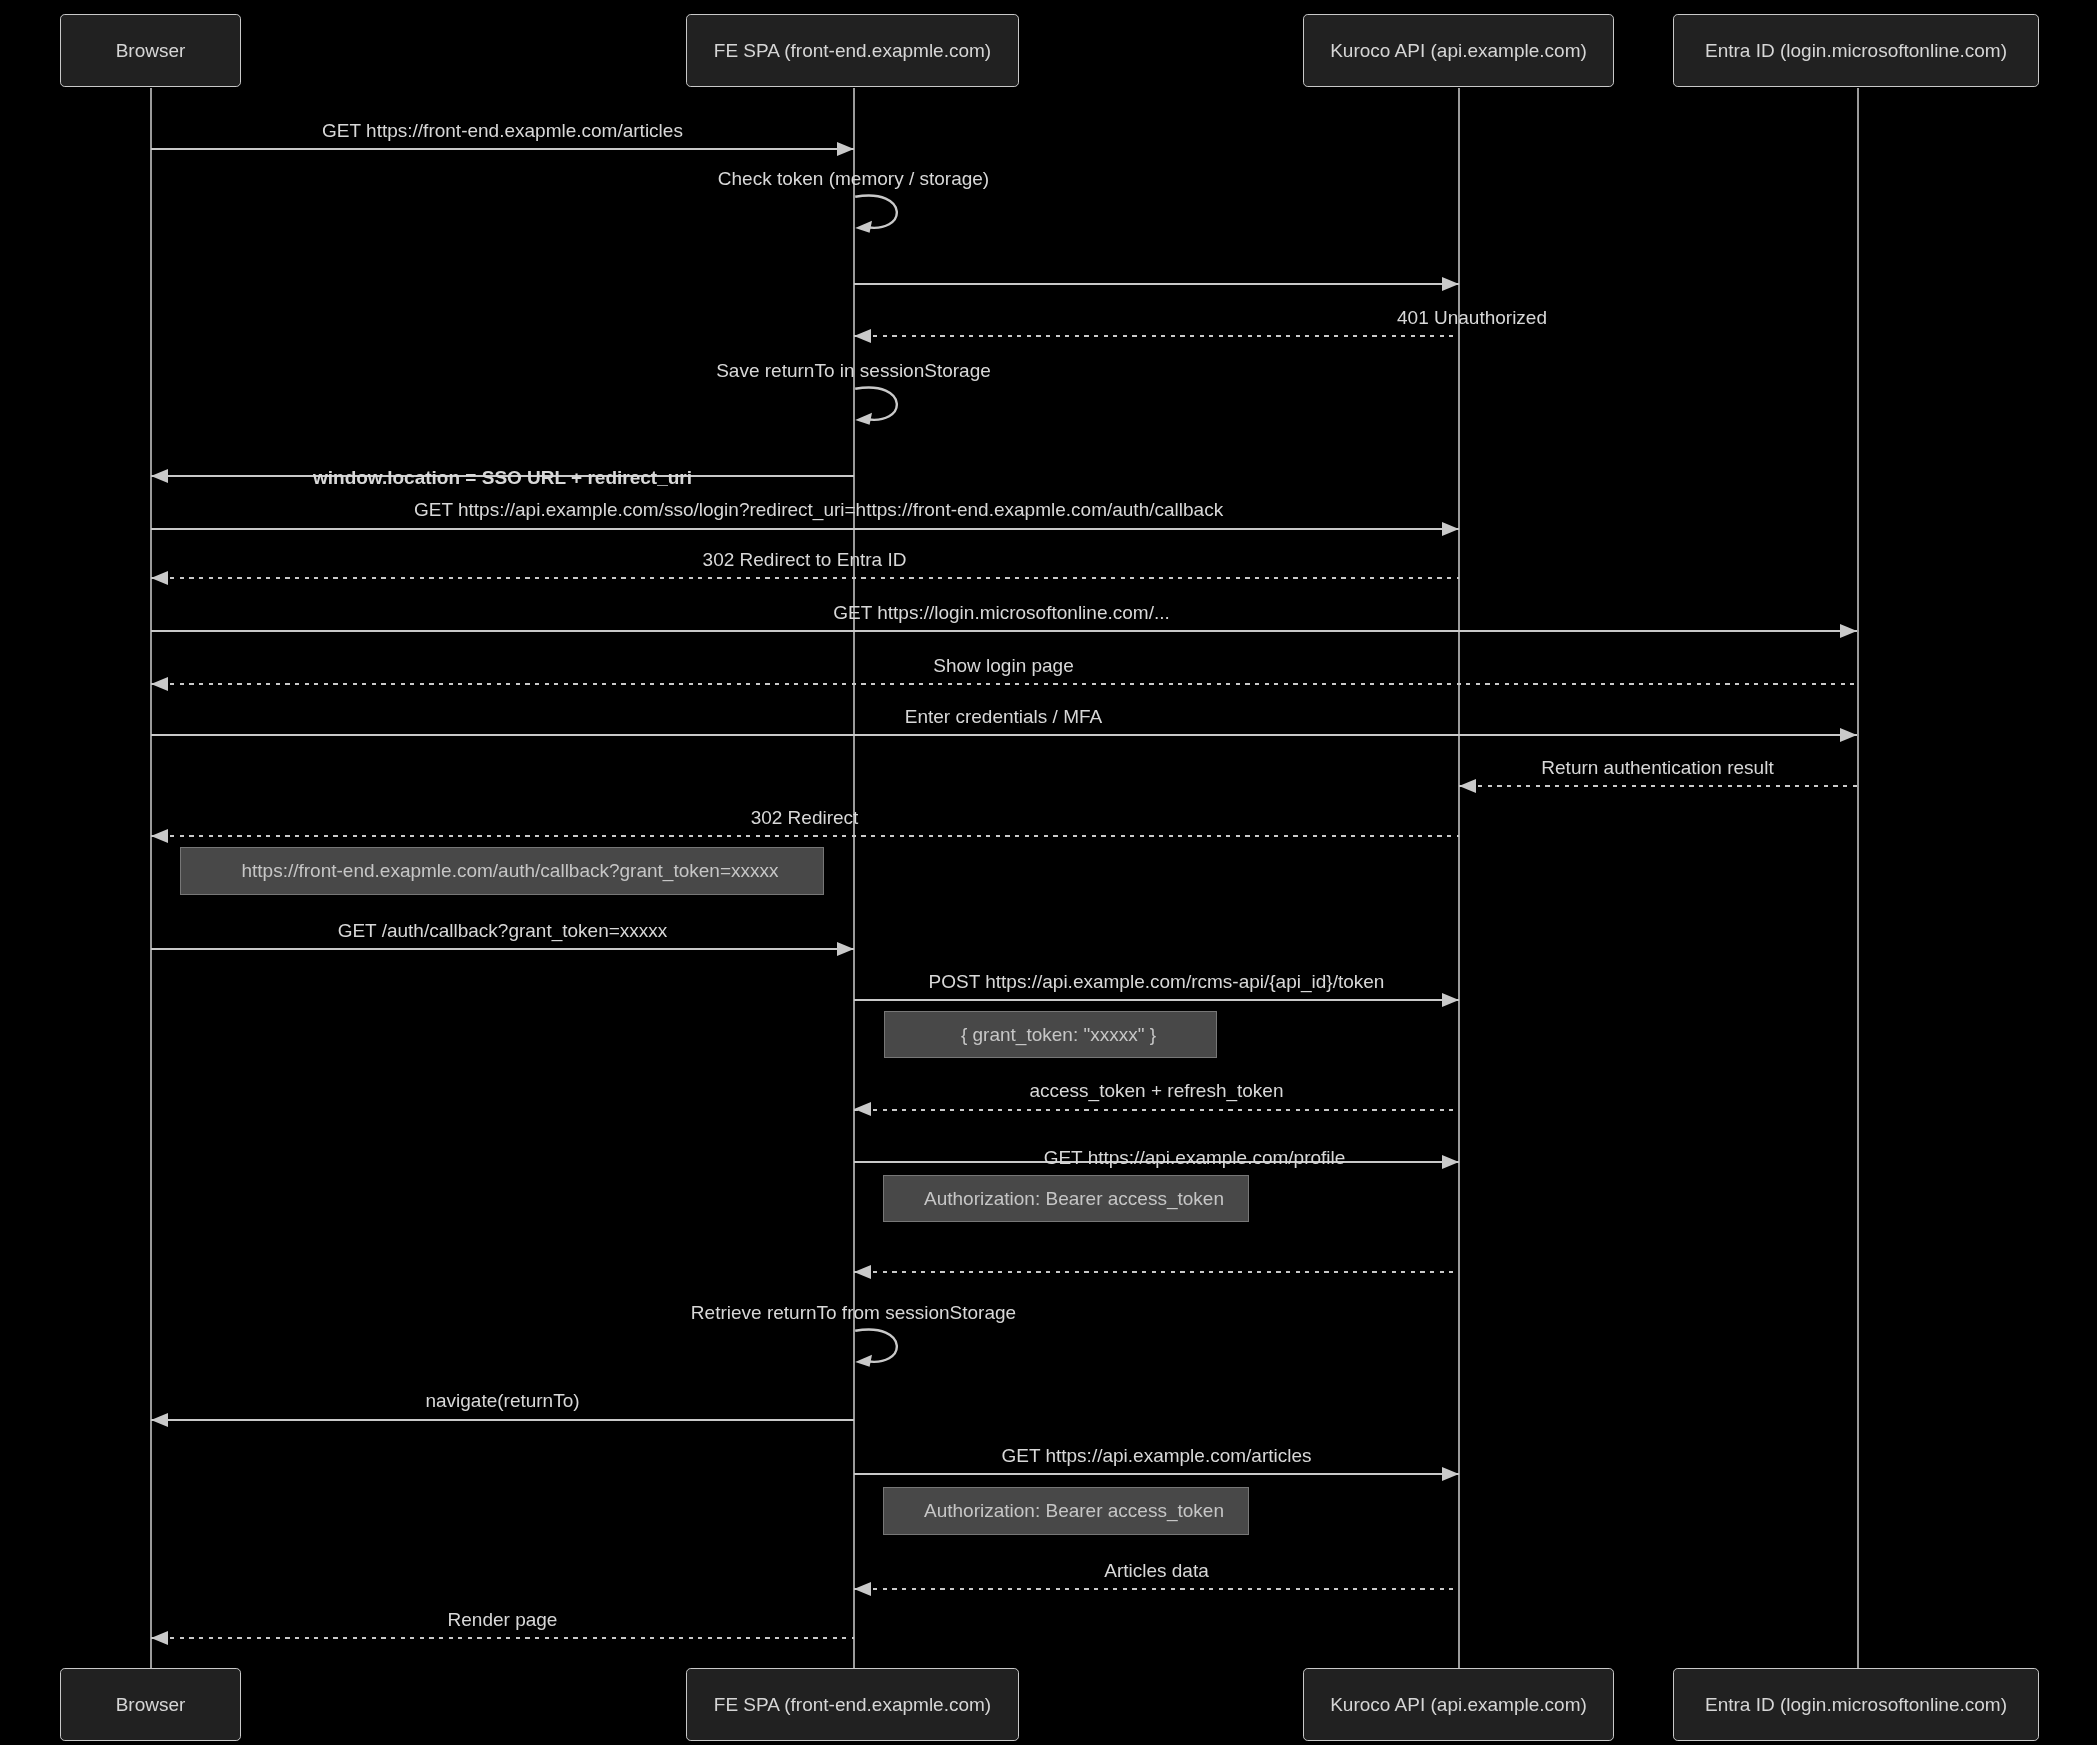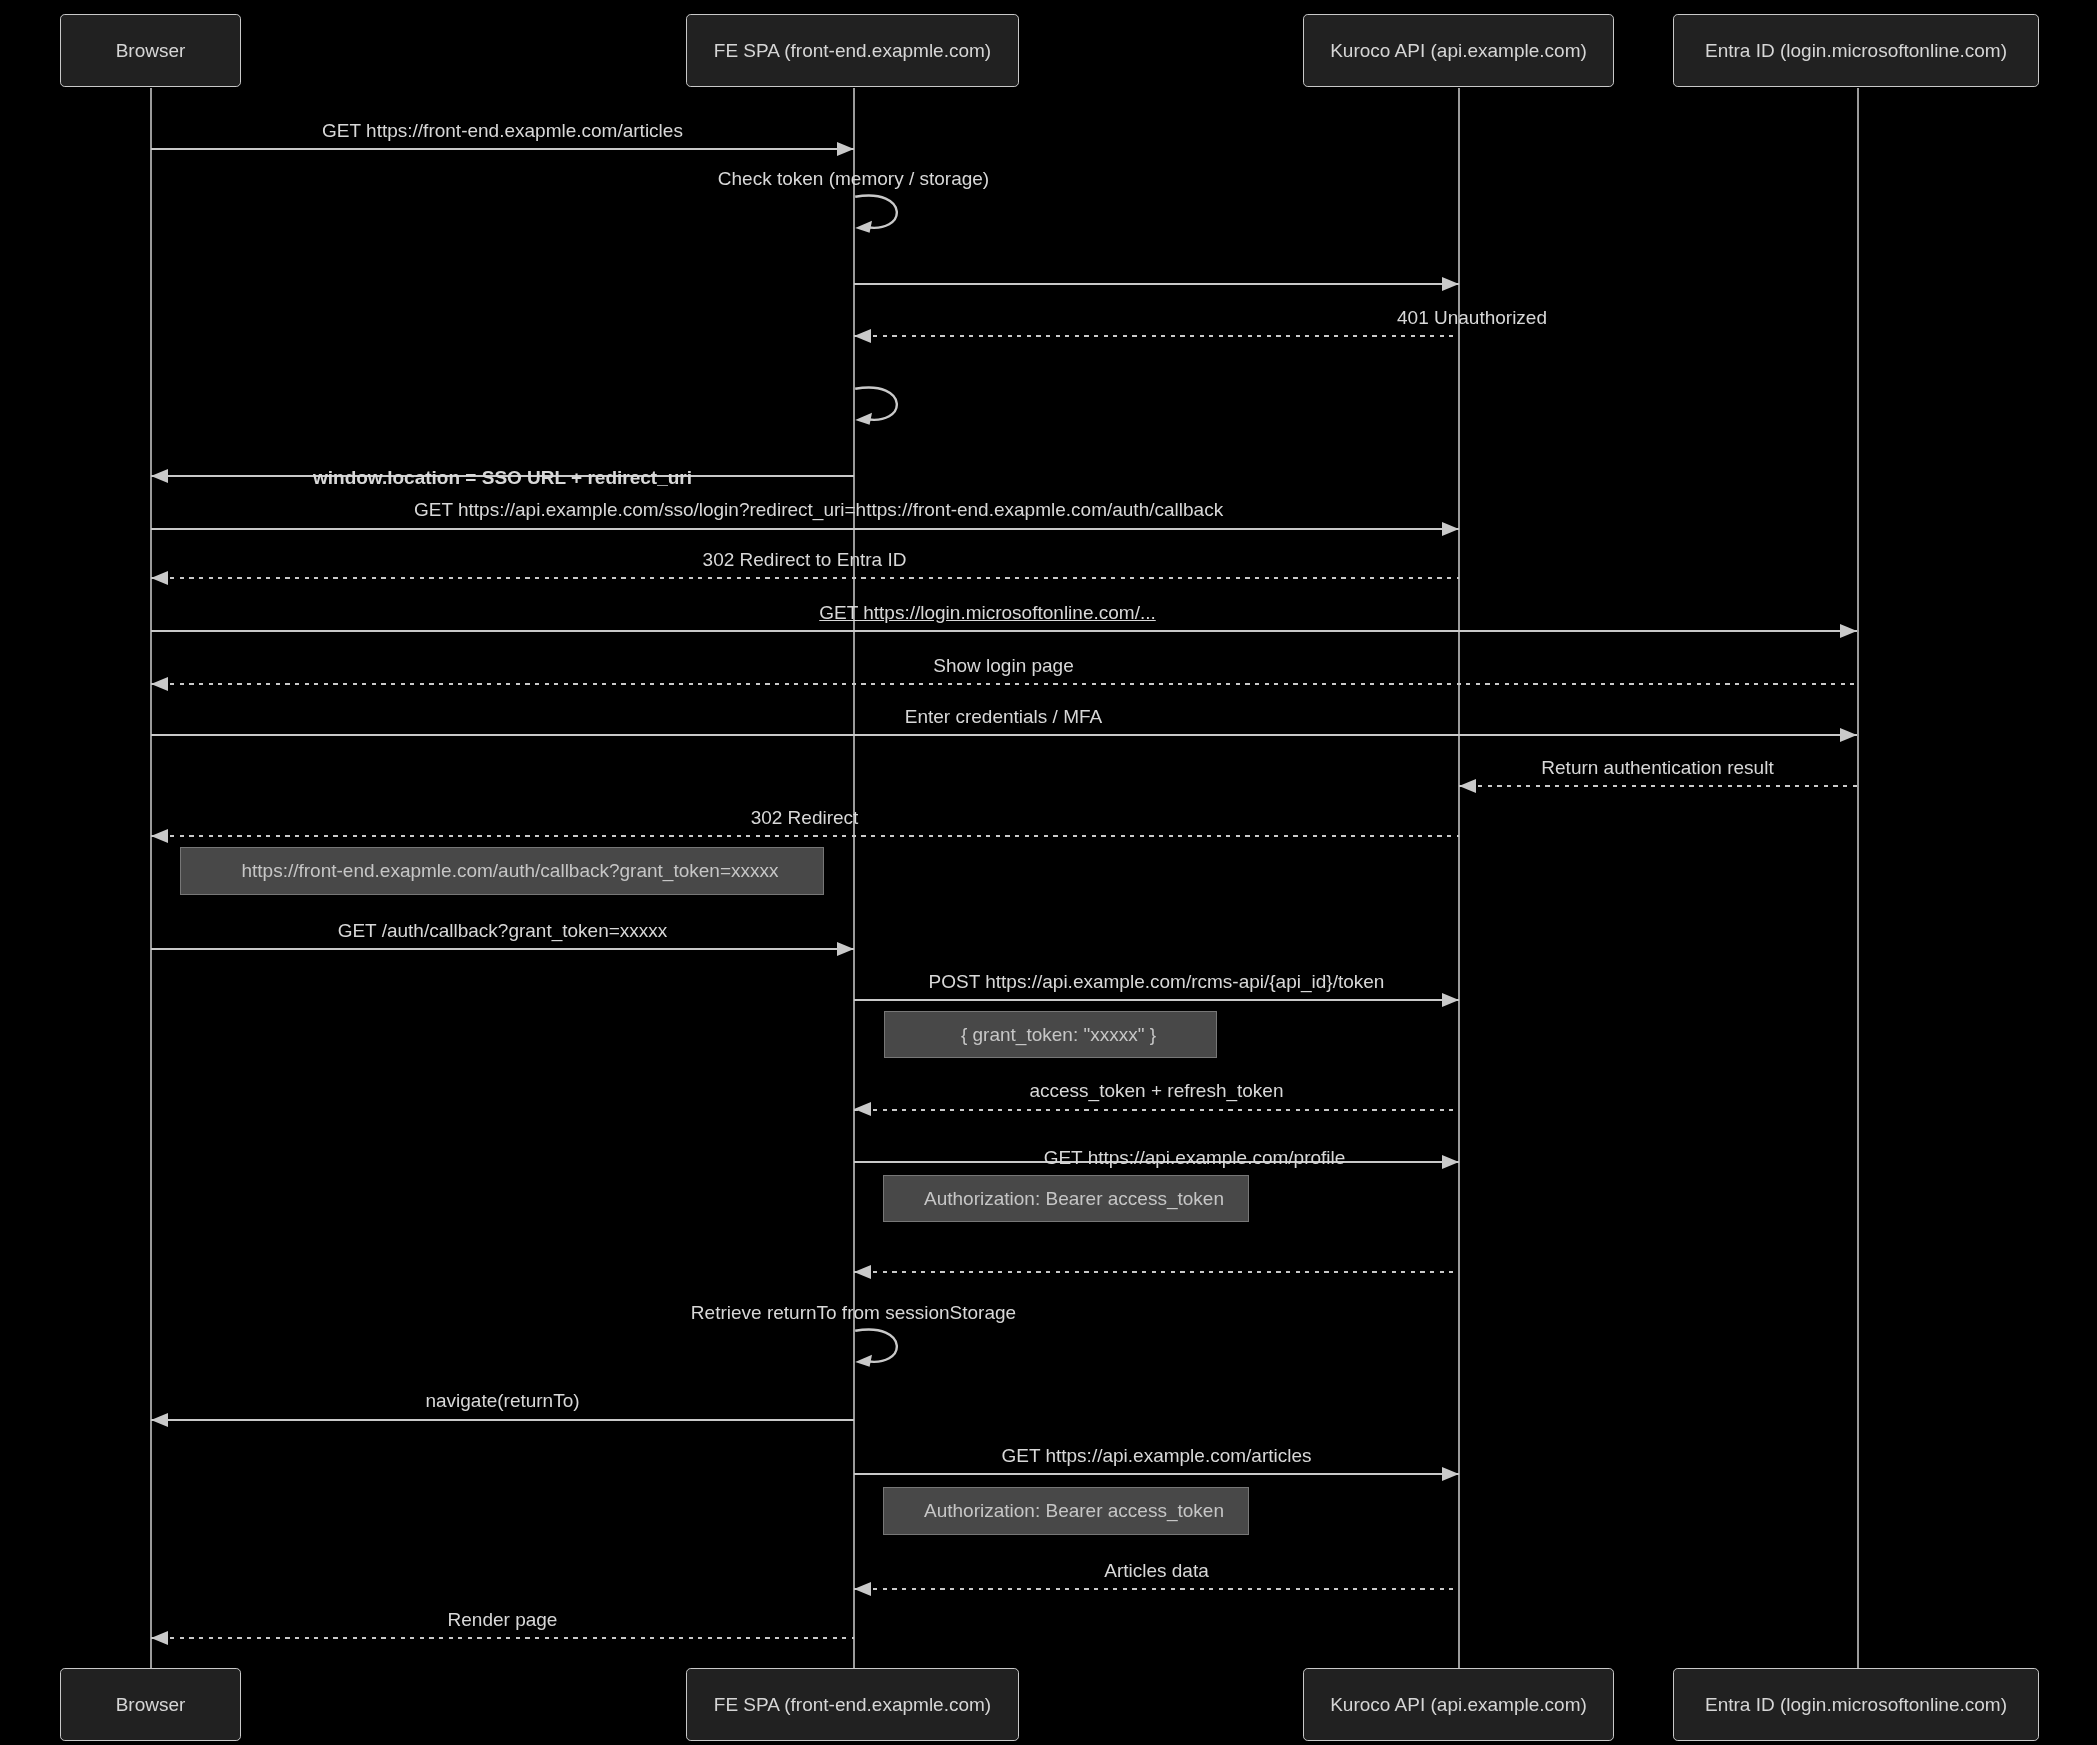--- a/index.html
+++ b/index.html
@@ -98,36 +98,37 @@
     <div class="msg-label" style="left: 463px; top: 166px;">Check token (memory / storage)</div>
     <div class="self-loop" style="left: 854px; top: 193px; width: 66px; height: 46px;"><svg width="66" height="46" viewBox="0 0 110 76">
         <path d="M 2 6 C 92 -10, 92 70, 16 56" fill="none" stroke="var(--line)" stroke-width="4"></path>
         <polygon points="2,58 30,46 26,66" fill="var(--line)"></polygon>
       </svg></div>
     <div class="msg-line solid" style="left: 854px; top: 283px; width: 605px;"></div>
     <div class="arrowhead right" style="left: 1442px; top: 277px;"></div>
     <div class="msg-line dashed" style="left: 854px; top: 335px; width: 605px;"></div>
     <div class="arrowhead left" style="left: 854px; top: 329px;"></div>
     <div class="msg-label" style="left: 766px; top: 305px; text-align: right;">401 Unauthorized</div>
+    <div class="msg-label" style="left: 463px; top: 358px;">Save returnTo in sessionStorage</div>
     <div class="self-loop" style="left: 854px; top: 385px; width: 66px; height: 46px;"><svg width="66" height="46" viewBox="0 0 110 76">
         <path d="M 2 6 C 92 -10, 92 70, 16 56" fill="none" stroke="var(--line)" stroke-width="4"></path>
         <polygon points="2,58 30,46 26,66" fill="var(--line)"></polygon>
       </svg></div>
     <div class="msg-line solid" style="left: 151px; top: 475px; width: 703px;"></div>
     <div class="arrowhead left" style="left: 151px; top: 469px;"></div>
     <div class="msg-label" style="left: 112px; top: 465px; font-weight: bold;">window.location = SSO URL + redirect_uri</div>
     <div class="msg-line solid" style="left: 151px; top: 528px; width: 1308px;"></div>
     <div class="arrowhead right" style="left: 1442px; top: 522px;"></div>
     <div class="msg-label" style="left: 414px; top: 497px;">GET https://api.example.com/sso/login?redirect_uri=https://front-end.exapmle.com/auth/callback</div>
     <div class="msg-line dashed" style="left: 151px; top: 577px; width: 1308px;"></div>
     <div class="arrowhead left" style="left: 151px; top: 571px;"></div>
     <div class="msg-label" style="left: 414px; top: 547px;">302 Redirect to Entra ID</div>
     <div class="msg-line solid" style="left: 151px; top: 630px; width: 1706px;"></div>
     <div class="arrowhead right" style="left: 1840px; top: 624px;"></div>
-    <div class="msg-label" style="left: 597px; top: 600px; text-decoration: underline;">GET https://login.microsoftonline.com/...</div>
+    <div class="msg-label" style="left: 611px; top: 600px;">GET https://login.microsoftonline.com/...</div>
     <div class="msg-line dashed" style="left: 151px; top: 683px; width: 1706px;"></div>
     <div class="arrowhead left" style="left: 151px; top: 677px;"></div>
     <div class="msg-label" style="left: 613px; top: 653px;">Show login page</div>
     <div class="msg-line solid" style="left: 151px; top: 734px; width: 1706px;"></div>
     <div class="arrowhead right" style="left: 1840px; top: 728px;"></div>
     <div class="msg-label" style="left: 613px; top: 704px;">Enter credentials / MFA</div>
     <div class="msg-line dashed" style="left: 1459px; top: 785px; width: 398px;"></div>
     <div class="arrowhead left" style="left: 1459px; top: 779px;"></div>
     <div class="msg-label" style="left: 1267px; top: 755px;">Return authentication result</div>
     <div class="msg-line dashed" style="left: 151px; top: 835px; width: 1308px;"></div>

